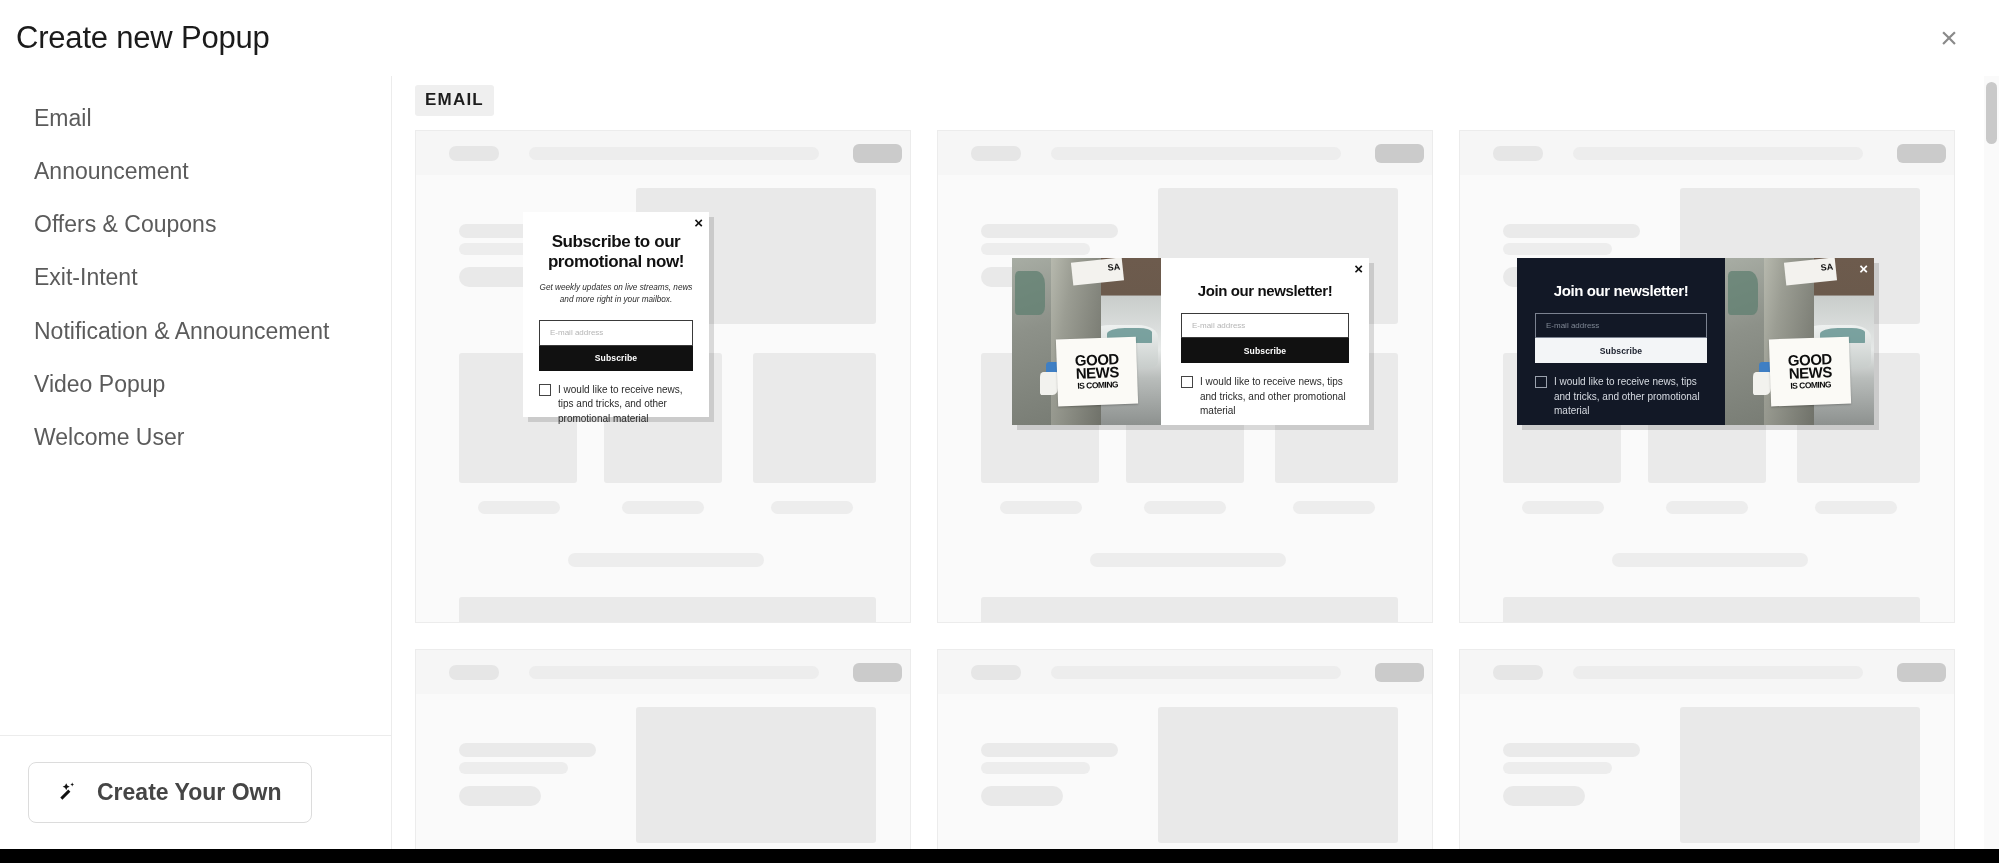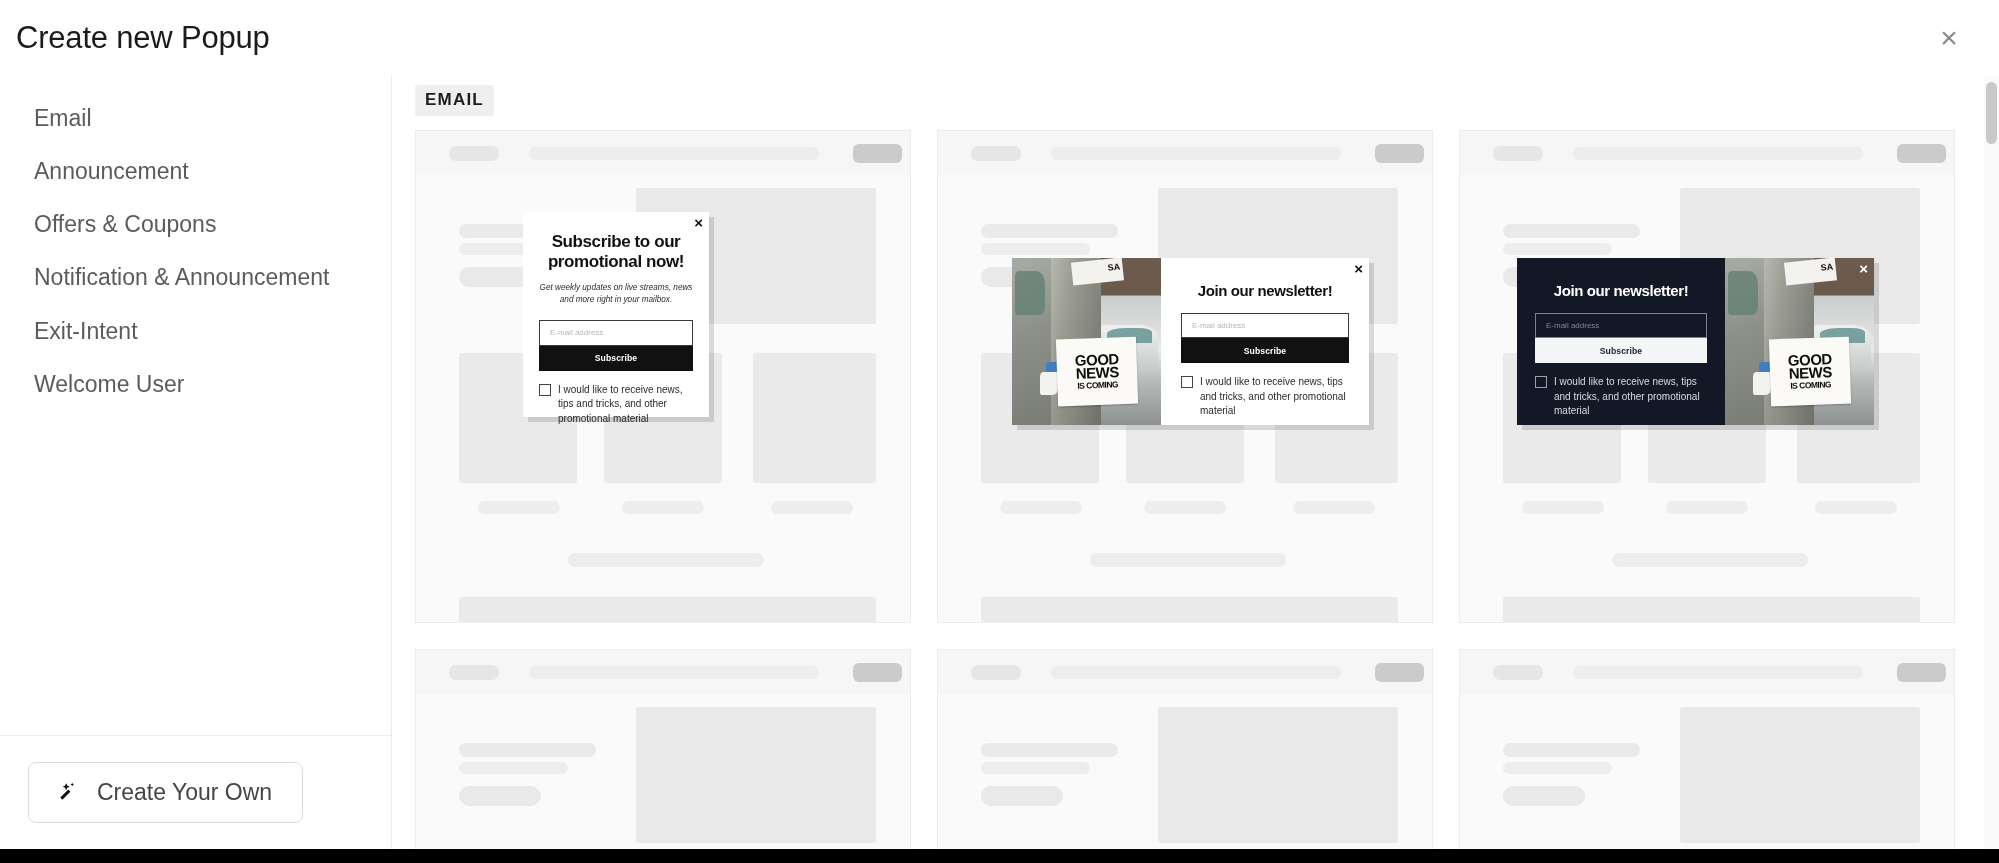--- a/index.html
+++ b/index.html
@@ -44,21 +44,21 @@
   }
   .sidebar-nav { position:absolute; top:16px; left:0; width:392px; }
   .sidebar-item {
     padding: 13px 34px;
     font-size: 23px; color:#5b5b5b; cursor:pointer;
     line-height:1.18; font-weight:400;
   }
   .sidebar-footer {
     position:absolute; bottom:0; left:0; width:444px; height:114px;
     border-top:1px solid #ececec;
-    display:flex; align-items:center;
+    display:flex; align-items:center;font-weight:bold;
   }
   .create-own-btn {
     margin-left:28px;
     display:flex; align-items:center; gap:14px;
     padding: 16px 30px;
     border:1px solid #dcdcdc; border-radius:8px;
     background:#fff; cursor:pointer;
     font-size:23px; color:#454545;
   }
   .wand-icon { width:24px; height:24px; display:block; }
@@ -250,24 +250,27 @@
         <div class="sidebar-item">
           <span>Email</span>
         </div>
         <div class="sidebar-item">
           <span>Announcement</span>
         </div>
         <div class="sidebar-item">
           <span>Offers &amp; Coupons</span>
         </div>
         <div class="sidebar-item">
+          <span>Exit-Intent</span>
+        </div>
+        <div class="sidebar-item">
           <span>Notification &amp; Announcement</span>
         </div>
         <div class="sidebar-item">
-          <span>Exit-Intent</span>
+          <span>Video Popup</span>
         </div>
         <div class="sidebar-item">
           <span>Welcome User</span>
         </div>
       </div>
 
       <div class="sidebar-footer">
         <div class="create-own-btn">
           <svg class="wand-icon" viewBox="0 0 24 24">
             <path d="M7.2 2.2l1.1 2.4 2.4 1.1-2.4 1.1-1.1 2.4-1.1-2.4L3.7 5.7l2.4-1.1z" fill="#111"></path>

